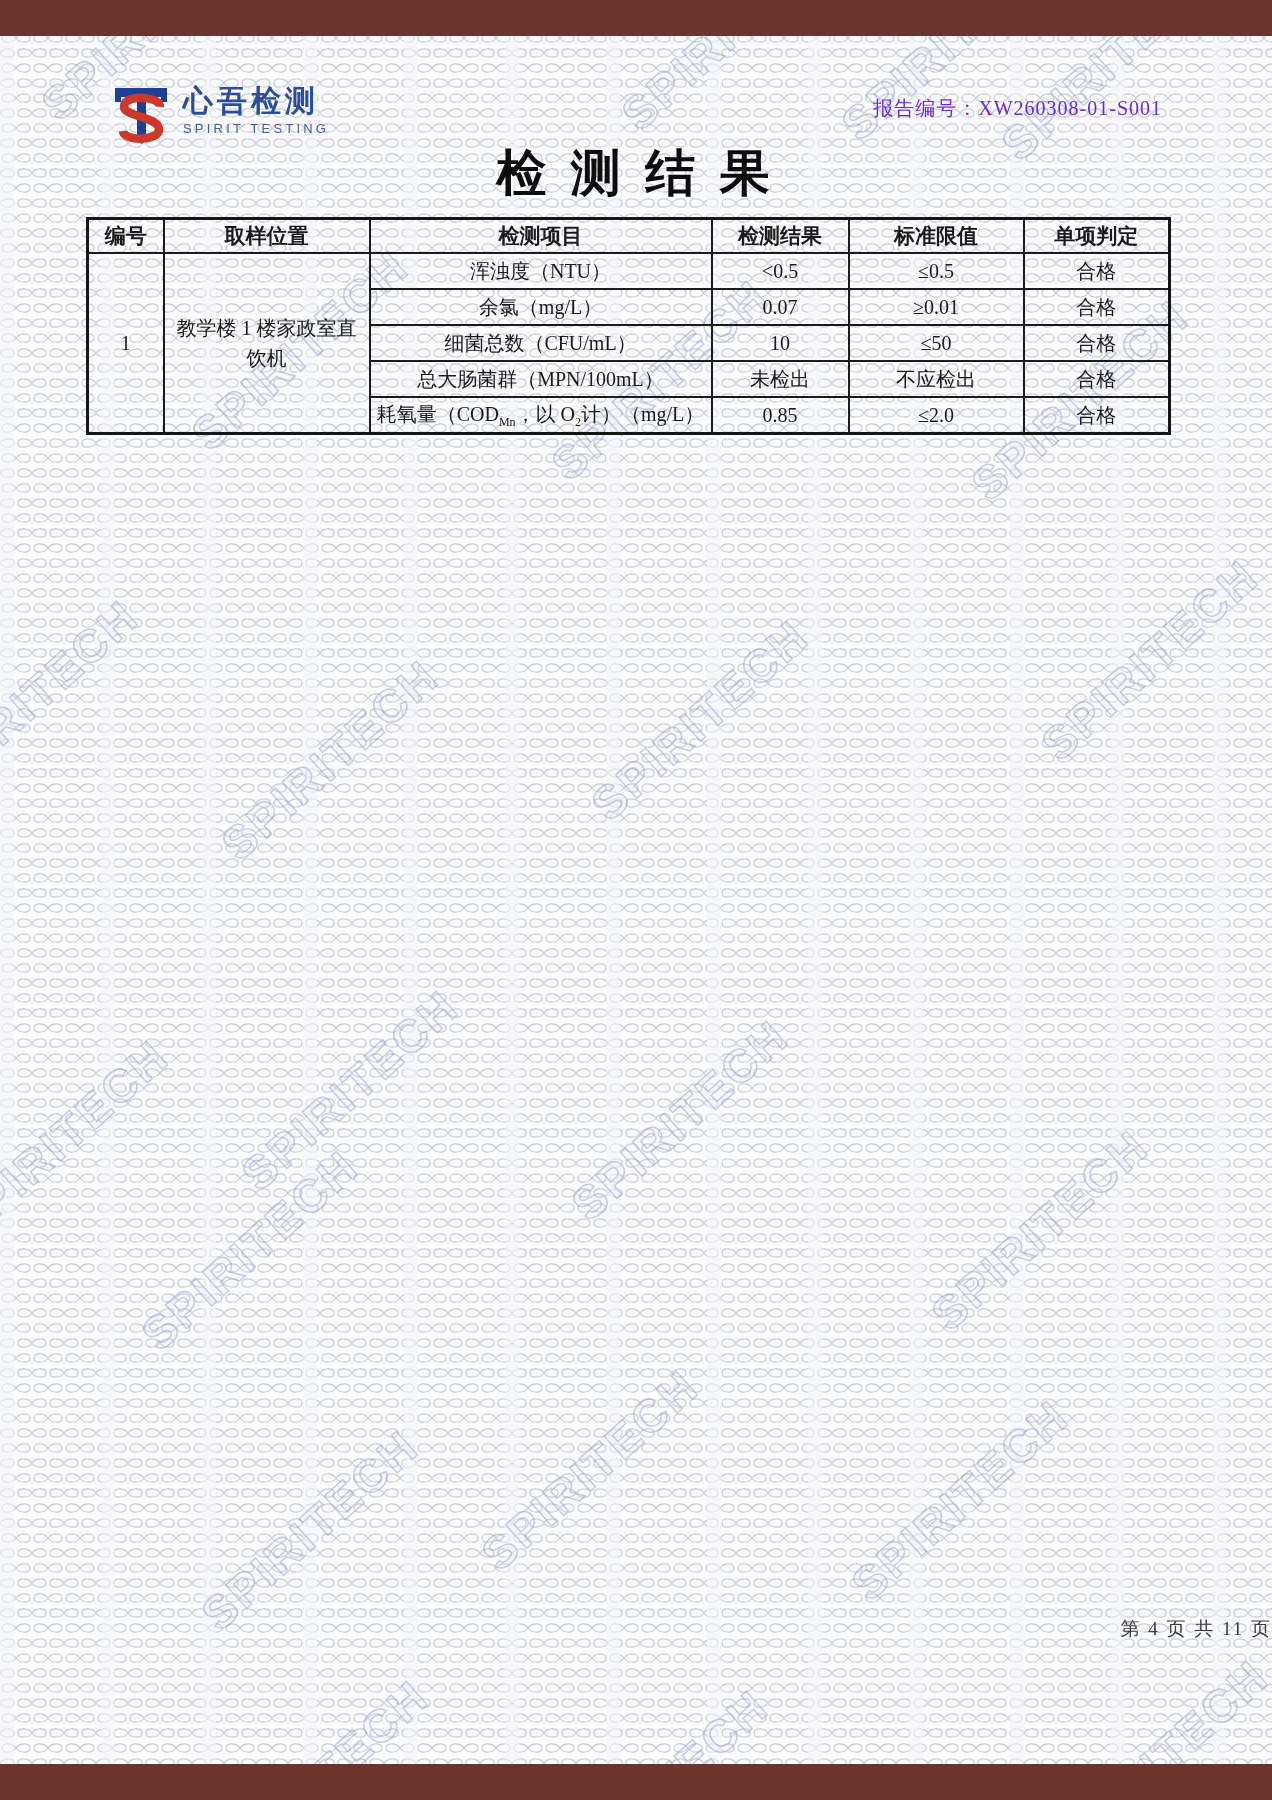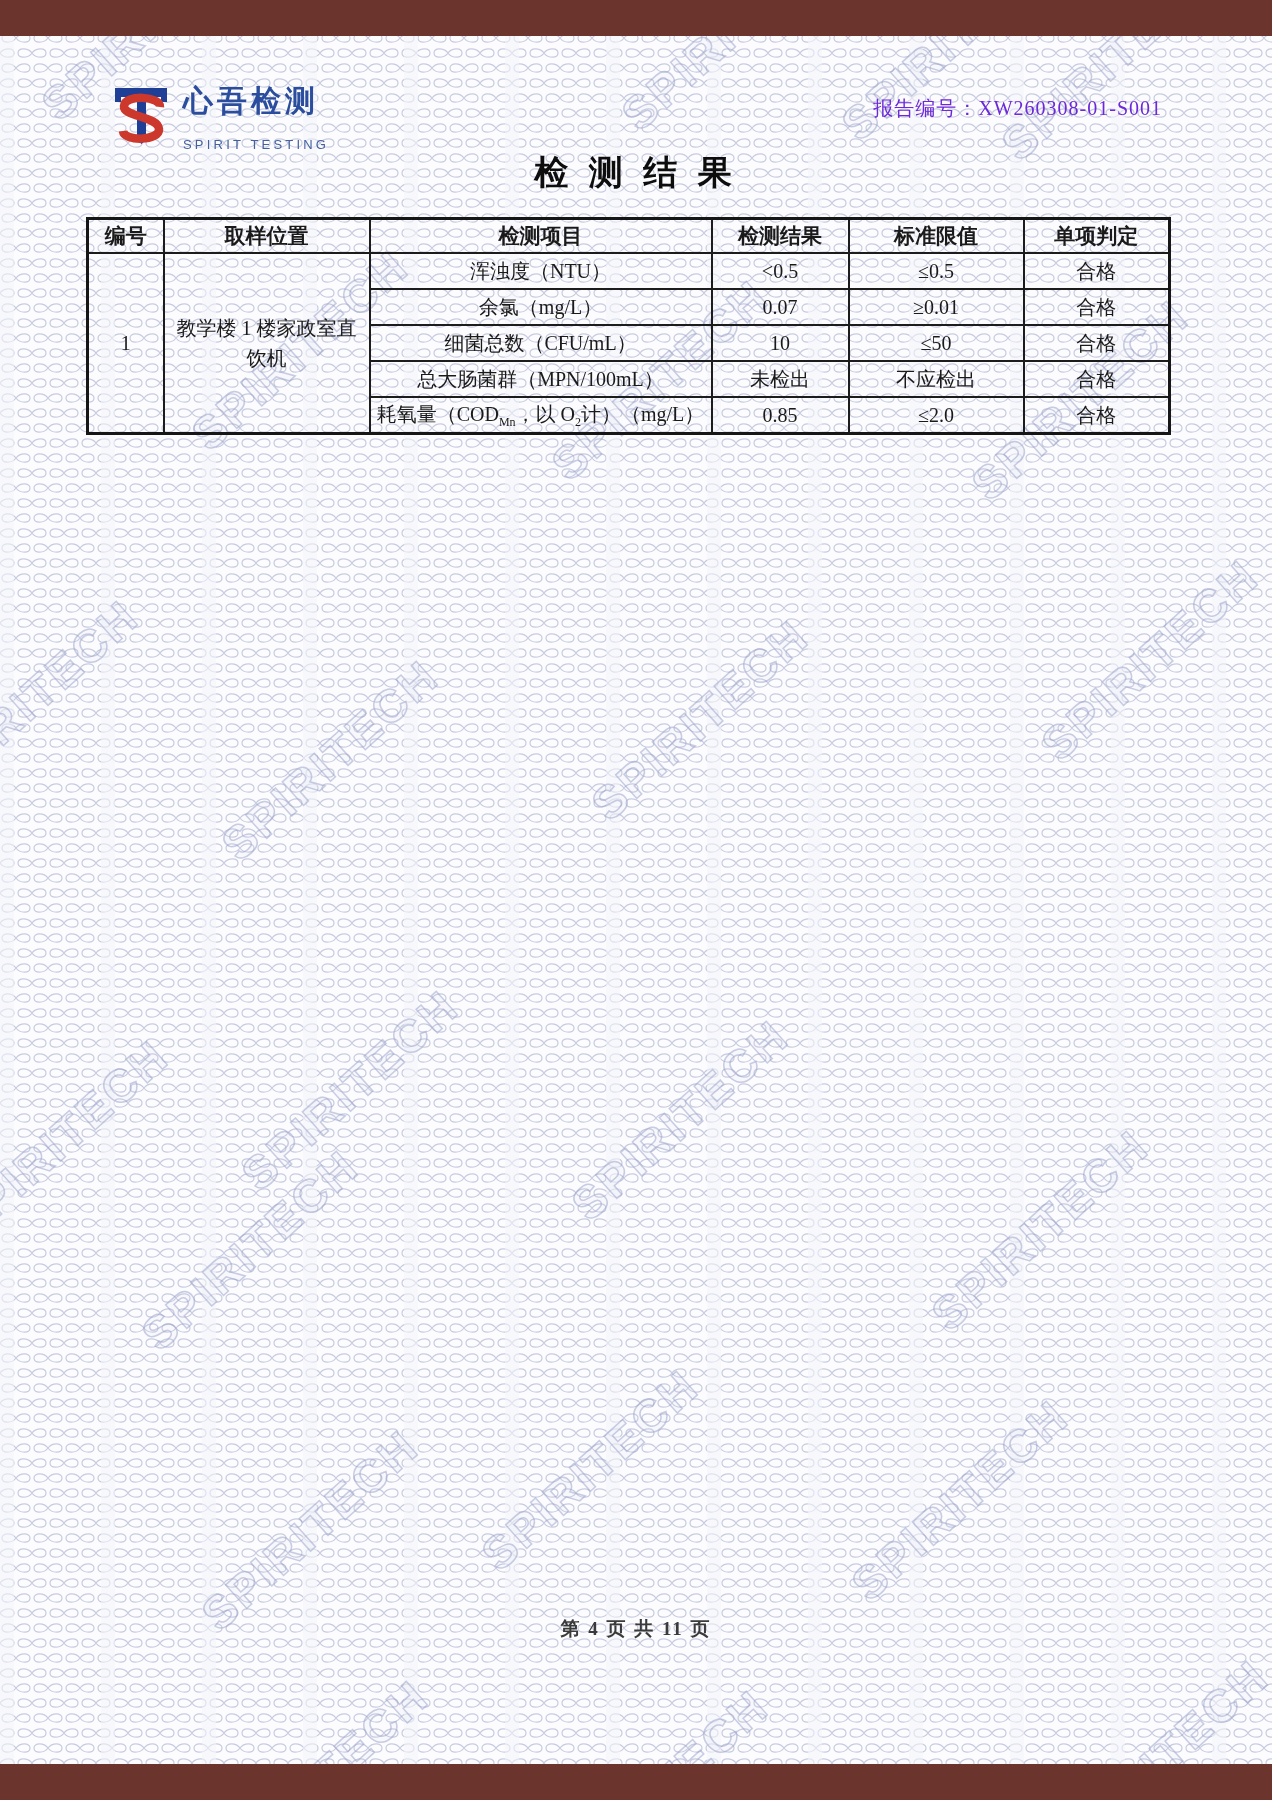--- a/index.html
+++ b/index.html
@@ -37,30 +37,30 @@
     white-space: nowrap;
   }
 
   .content { position: absolute; inset: 0; z-index: 2; }
 
   
   .logo-wrap { position: absolute; left: 113px; top: 84px; display: flex; align-items: flex-start; }
   .logo-mono { width: 56px; height: 60px; }
   .logo-text { margin-left: 14px; font-family: "Liberation Sans", "DejaVu Sans", sans-serif; }
   .logo-cn { font-size: 30px; font-weight: bold; color: #2b4d9e; letter-spacing: 4px; line-height: 34px; }
-  .logo-en { font-size: 13px; color: #44609f; letter-spacing: 3.2px; margin-top: 19px; }
+  .logo-en { font-size: 13px; color: #44609f; letter-spacing: 3.2px; margin-top: 3px; }
 
   .report-no {
     position: absolute; top: 95px; right: 110px;
     font-size: 20px; color: #6d28d9; letter-spacing: 1px;
   }
 
   .doc-title {
     position: absolute; top: 148px; left: 0; width: 100%;
-    text-align: center; font-size: 34px; font-weight: bold;
+    text-align: center; font-size: 50px; font-weight: bold;
     color: #0d0d0d; letter-spacing: 6px; line-height: 50px;
   }
 
   
   .tbl-wrap { position: absolute; left: 86px; top: 217px; }
   table.results {
     border-collapse: collapse; table-layout: fixed;
     width: 1082px; background: transparent;
   }
   table.results td {
@@ -70,21 +70,21 @@
     padding: 0 4px; overflow: hidden;
   }
   table.results { border: 3px solid #161616; }
   tr.hdr td { font-weight: bold; font-size: 21px; height: 32px; }
   tr.body-row td { height: 34px; margin-top: 12px; }
   td.loc-cell { padding: 0 25px; line-height: 30px; }
   .sub { font-size: 12px; vertical-align: -5px; letter-spacing: 0; }
 
   .page-footer {
     position: absolute; top: 1616px; left: 0; width: 100%;
-    text-align: center; font-size: 19px; color: #3a3a3a; letter-spacing: 2px; font-weight: bold;
+    text-align: right; font-size: 19px; color: #3a3a3a; letter-spacing: 2px;
   }
 </style>
 </head>
 <body>
 
 <div class="page">
 
   <svg class="bg-svg" width="1272" height="1800" aria-hidden="true">
     <defs>
       <pattern id="loops" width="32" height="30" patternUnits="userSpaceOnUse">

